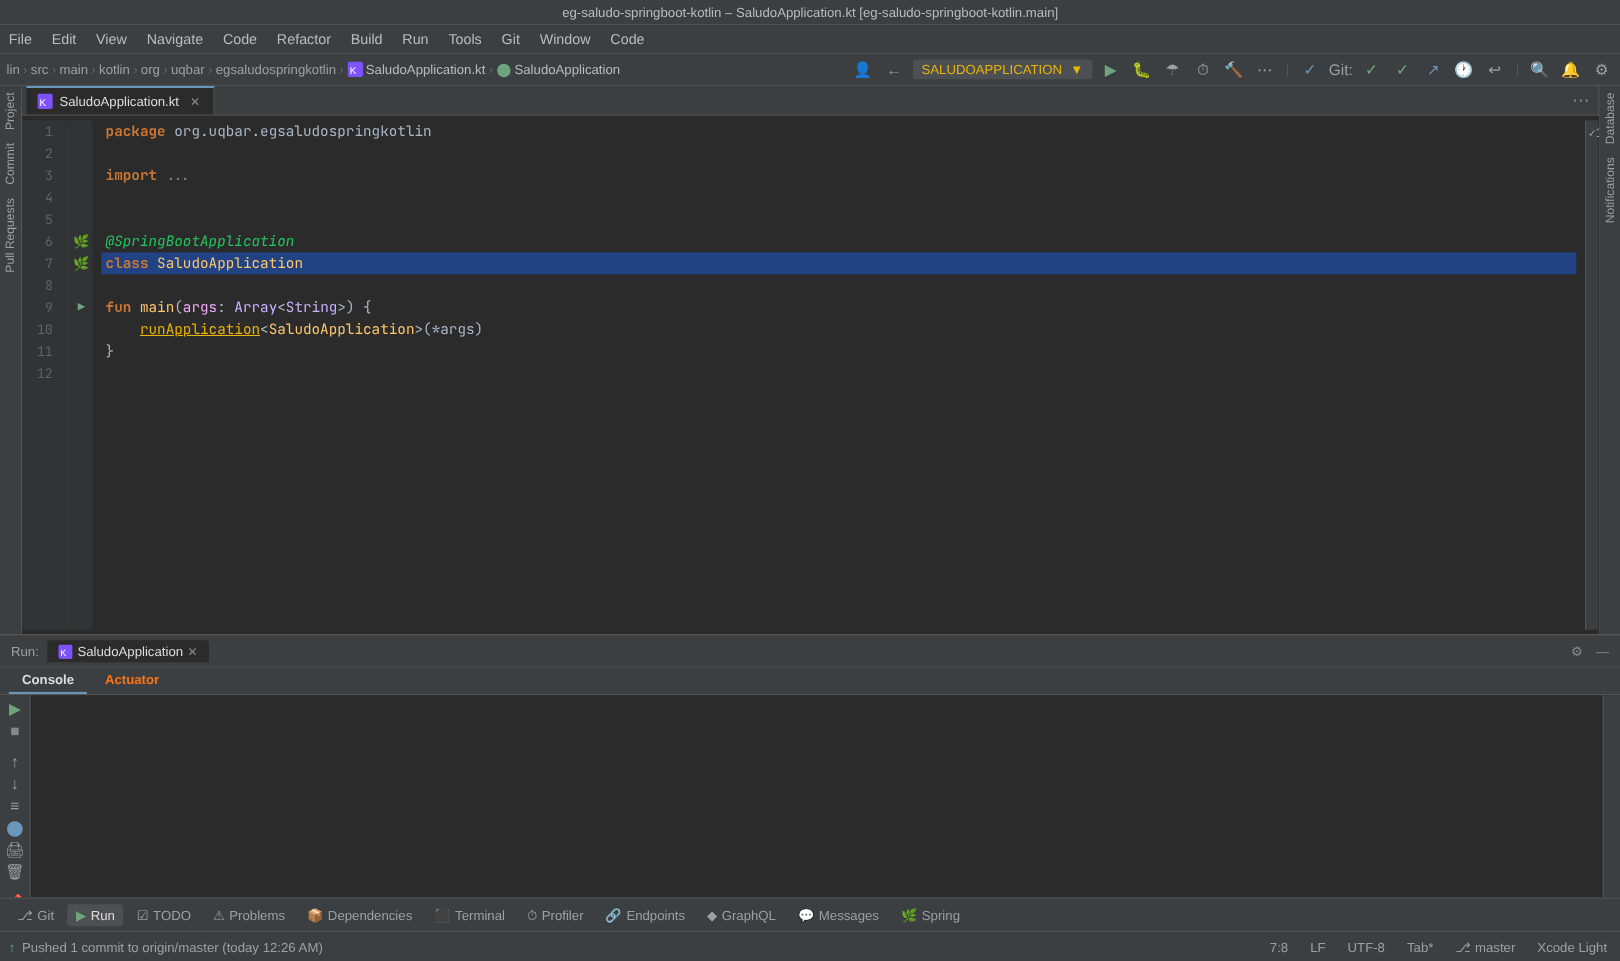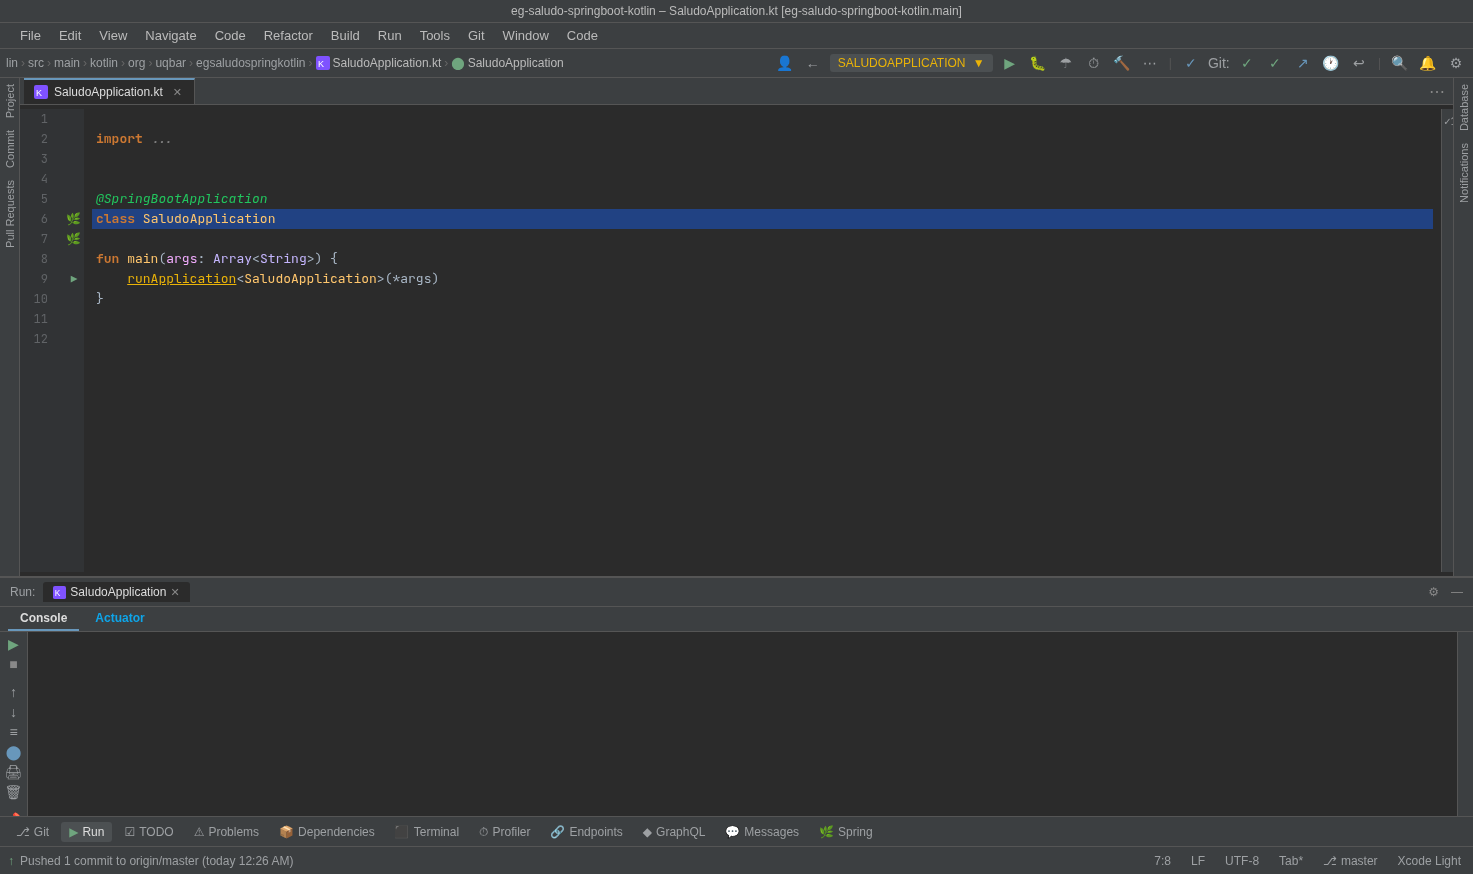--- a/index.html
+++ b/index.html
@@ -24,21 +24,21 @@
       padding: 4px 0;
       border-bottom: 1px solid #555;
       flex-shrink: 0;
     }
 
     
     .menu-bar {
       background: #3c3f41;
       display: flex;
       align-items: center;
-      padding: 2px 12px;
+      padding: 2px 0;
       border-bottom: 1px solid #555;
       flex-shrink: 0;
       gap: 2px;
     }
     .menu-item {
       padding: 3px 8px;
       cursor: pointer;
       border-radius: 3px;
       color: #bbbbbb;
       font-size: 13px;
@@ -269,21 +269,21 @@
       align-items: center;
       background: #3c3f41;
       padding: 0 8px;
       border-bottom: 1px solid #555;
       gap: 4px;
       font-weight: bold;
     }
     .run-content-tab {
       padding: 4px 12px;
       font-size: 12px;
-      color: #0ea5e9;
+      color: #f97316;
       cursor: pointer;
       border-bottom: 2px solid transparent;
     }
     .run-content-tab.active {
       color: #dddddd;
       border-bottom: 2px solid #6897bb;
     }
 
     
     .run-panel-body {
@@ -580,20 +580,24 @@
         <div class="gutter-marker">
           <span class="line-run-btn">▶</span>
         </div>
         <div class="gutter-marker"></div>
         <div class="gutter-marker"></div>
         <div class="gutter-marker"></div>
       </div>
 
       <div class="code-content">
 
+        <div class="code-line">
+          <span class="kw">package</span>
+          <span> org.uqbar.egsaludospringkotlin</span>
+        </div>
 
         <div class="code-line">&nbsp;</div>
 
         <div class="code-line">
           <span class="kw">import</span>
           <span> </span>
           <span class="comment">...</span>
         </div>
 
         <div class="code-line">&nbsp;</div>

